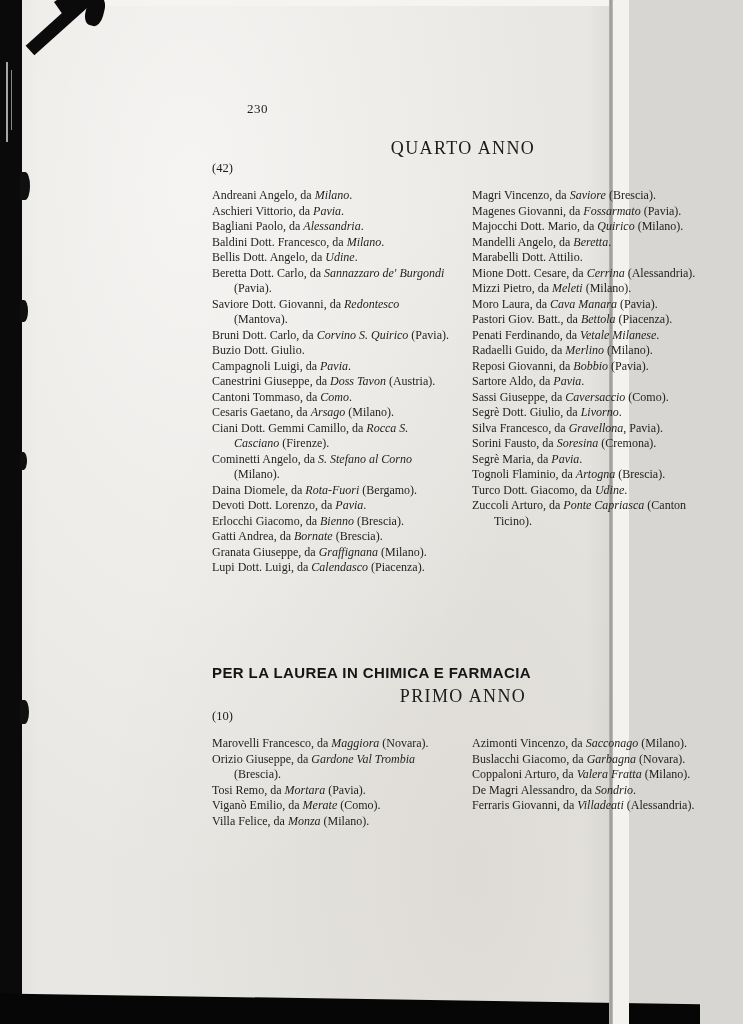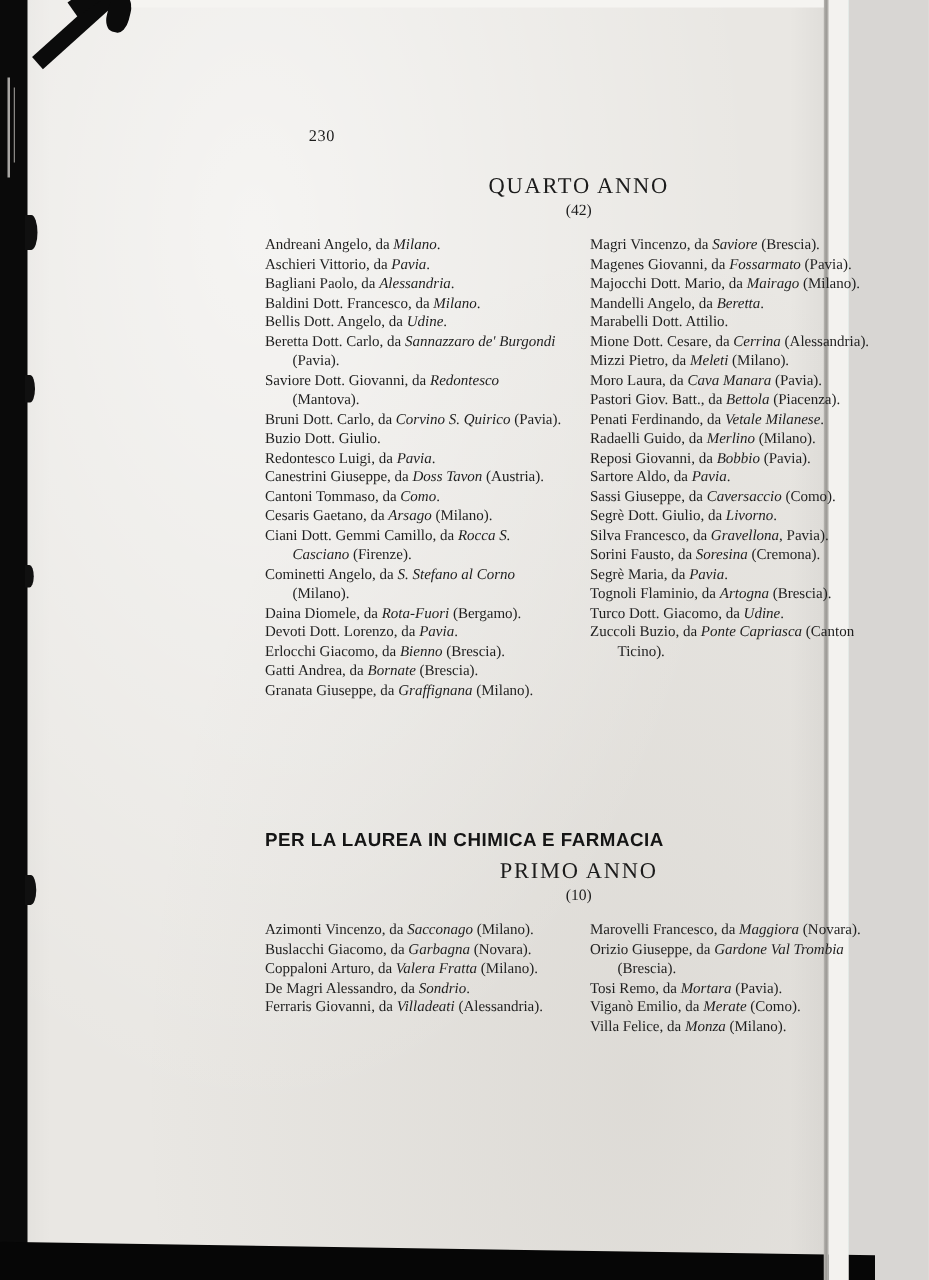--- a/index.html
+++ b/index.html
@@ -1,18 +1,18 @@
 <!DOCTYPE html>
 <html><head>
 <meta charset="utf-8">
 <style>
   html,body{margin:0;padding:0;}
   body{width:743px;height:1024px;overflow:hidden;background:#d8d6d3;
        font-family:"Liberation Serif","DejaVu Serif",serif;}
-  #canvas{position:relative;width:679px;height:1024px;background:#14b8a6;}
+  #canvas{position:relative;width:629px;height:1024px;background:#14b8a6;}
 
   .paper{position:absolute;inset:0;
     background:
       radial-gradient(ellipse at 30% 18%, rgba(255,255,255,.55), transparent 60%),
       radial-gradient(ellipse at 75% 85%, rgba(120,112,100,.10), transparent 55%),
       linear-gradient(to right, rgba(0,0,0,.05), transparent 6%, transparent 93%, rgba(0,0,0,.07)),
       #e9e7e3;}
 
   
   .edge-left{position:absolute;left:0;top:0;width:22px;height:1024px;background:#0a0a0a;}
@@ -35,21 +35,21 @@
   .edge-right-white{position:absolute;right:0;top:0;width:16px;height:1024px;background:#f3f2ef;}
   .edge-top-white{position:absolute;left:105px;right:20px;top:0;height:6px;background:#f5f4f1;}
 
   
   .pageno{position:absolute;left:247px;top:101px;font-size:13px;letter-spacing:.5px;color:#1d1d1d;}
   .sec{position:absolute;left:212px;width:502px;color:#1c1c1c;}
   .sec1{top:138px;}
   .sec2{top:664px;}
   .title{margin:0;text-align:center;font-size:18px;font-weight:normal;
     letter-spacing:1.4px;color:#1b1b1b;}
-  .count{margin:2px 0 12px 0;text-align:center;font-size:12.5px;}
+  .count{margin:2px 0 12px 0;text-align:left;font-size:12.5px;}
   .pretitle{margin:0 0 5px 0;text-align:left;font-size:15px;font-weight:bold;
     font-family:Liberation Sans, sans-serif;letter-spacing:.4px;color:#151515;}
   .cols{display:flex;gap:18px;}
   .col{flex:1 1 0;}
   .entry{font-size:12px;line-height:15.5px;padding-left:22px;text-indent:-22px;
     margin:0;color:#1e1e1e;}
   .entry .it{font-style:italic;}
 </style>
 </head>
 <body>
@@ -82,72 +82,73 @@
       <div class="col">
           <div class="entry"><span>Andreani Angelo, da </span><span class="it">Milano</span><span>.</span></div>
           <div class="entry"><span>Aschieri Vittorio, da </span><span class="it">Pavia</span><span>.</span></div>
           <div class="entry"><span>Bagliani Paolo, da </span><span class="it">Alessandria</span><span>.</span></div>
           <div class="entry"><span>Baldini Dott. Francesco, da </span><span class="it">Milano</span><span>.</span></div>
           <div class="entry"><span>Bellis Dott. Angelo, da </span><span class="it">Udine</span><span>.</span></div>
           <div class="entry"><span>Beretta Dott. Carlo, da </span><span class="it">Sannazzaro de' Burgondi</span><span> (Pavia).</span></div>
           <div class="entry"><span>Saviore Dott. Giovanni, da </span><span class="it">Redontesco</span><span> (Mantova).</span></div>
           <div class="entry"><span>Bruni Dott. Carlo, da </span><span class="it">Corvino S. Quirico</span><span> (Pavia).</span></div>
           <div class="entry"><span>Buzio Dott. Giulio.</span></div>
-          <div class="entry"><span>Redontesco Luigi, da </span><span class="it">Pavia</span><span>.</span></div>
+          <div class="entry"><span>Campagnoli Luigi, da </span><span class="it">Pavia</span><span>.</span></div>
           <div class="entry"><span>Canestrini Giuseppe, da </span><span class="it">Doss Tavon</span><span> (Austria).</span></div>
           <div class="entry"><span>Cantoni Tommaso, da </span><span class="it">Como</span><span>.</span></div>
           <div class="entry"><span>Cesaris Gaetano, da </span><span class="it">Arsago</span><span> (Milano).</span></div>
           <div class="entry"><span>Ciani Dott. Gemmi Camillo, da </span><span class="it">Rocca S. Casciano</span><span> (Firenze).</span></div>
           <div class="entry"><span>Cominetti Angelo, da </span><span class="it">S. Stefano al Corno</span><span> (Milano).</span></div>
           <div class="entry"><span>Daina Diomele, da </span><span class="it">Rota-Fuori</span><span> (Bergamo).</span></div>
           <div class="entry"><span>Devoti Dott. Lorenzo, da </span><span class="it">Pavia</span><span>.</span></div>
           <div class="entry"><span>Erlocchi Giacomo, da </span><span class="it">Bienno</span><span> (Brescia).</span></div>
           <div class="entry"><span>Gatti Andrea, da </span><span class="it">Bornate</span><span> (Brescia).</span></div>
           <div class="entry"><span>Granata Giuseppe, da </span><span class="it">Graffignana</span><span> (Milano).</span></div>
+          <div class="entry"><span>Lupi Dott. Luigi, da </span><span class="it">Calendasco</span><span> (Piacenza).</span></div>
         </div>
       <div class="col">
           <div class="entry"><span>Magri Vincenzo, da </span><span class="it">Saviore</span><span> (Brescia).</span></div>
           <div class="entry"><span>Magenes Giovanni, da </span><span class="it">Fossarmato</span><span> (Pavia).</span></div>
-          <div class="entry"><span>Majocchi Dott. Mario, da </span><span class="it">Mairago</span><span> (Milano).</span></div>
+          <div class="entry"><span>Majocchi Dott. Mario, da </span><span class="it">Quirico</span><span> (Milano).</span></div>
           <div class="entry"><span>Mandelli Angelo, da </span><span class="it">Beretta</span><span>.</span></div>
           <div class="entry"><span>Marabelli Dott. Attilio.</span></div>
           <div class="entry"><span>Mione Dott. Cesare, da </span><span class="it">Cerrina</span><span> (Alessandria).</span></div>
           <div class="entry"><span>Mizzi Pietro, da </span><span class="it">Meleti</span><span> (Milano).</span></div>
           <div class="entry"><span>Moro Laura, da </span><span class="it">Cava Manara</span><span> (Pavia).</span></div>
           <div class="entry"><span>Pastori Giov. Batt., da </span><span class="it">Bettola</span><span> (Piacenza).</span></div>
           <div class="entry"><span>Penati Ferdinando, da </span><span class="it">Vetale Milanese</span><span>.</span></div>
           <div class="entry"><span>Radaelli Guido, da </span><span class="it">Merlino</span><span> (Milano).</span></div>
           <div class="entry"><span>Reposi Giovanni, da </span><span class="it">Bobbio</span><span> (Pavia).</span></div>
           <div class="entry"><span>Sartore Aldo, da </span><span class="it">Pavia</span><span>.</span></div>
           <div class="entry"><span>Sassi Giuseppe, da </span><span class="it">Caversaccio</span><span> (Como).</span></div>
           <div class="entry"><span>Segrè Dott. Giulio, da </span><span class="it">Livorno</span><span>.</span></div>
           <div class="entry"><span>Silva Francesco, da </span><span class="it">Gravellona</span><span>, Pavia).</span></div>
           <div class="entry"><span>Sorini Fausto, da </span><span class="it">Soresina</span><span> (Cremona).</span></div>
           <div class="entry"><span>Segrè Maria, da </span><span class="it">Pavia</span><span>.</span></div>
           <div class="entry"><span>Tognoli Flaminio, da </span><span class="it">Artogna</span><span> (Brescia).</span></div>
           <div class="entry"><span>Turco Dott. Giacomo, da </span><span class="it">Udine</span><span>.</span></div>
-          <div class="entry"><span>Zuccoli Buzio, da </span><span class="it">Ponte Capriasca</span><span> (Canton Ticino).</span></div>
+          <div class="entry"><span>Zuccoli Arturo, da </span><span class="it">Ponte Capriasca</span><span> (Canton Ticino).</span></div>
         </div>
     </div>
   </section>
 
   <section class="sec sec2">
     <h2 class="pretitle">PER LA LAUREA IN CHIMICA E FARMACIA</h2>
     <h2 class="title">PRIMO ANNO</h2>
     <div class="count">(10)</div>
     <div class="cols">
       <div class="col">
+          <div class="entry"><span>Marovelli Francesco, da </span><span class="it">Maggiora</span><span> (Novara).</span></div>
+          <div class="entry"><span>Orizio Giuseppe, da </span><span class="it">Gardone Val Trombia</span><span> (Brescia).</span></div>
+          <div class="entry"><span>Tosi Remo, da </span><span class="it">Mortara</span><span> (Pavia).</span></div>
+          <div class="entry"><span>Viganò Emilio, da </span><span class="it">Merate</span><span> (Como).</span></div>
+          <div class="entry"><span>Villa Felice, da </span><span class="it">Monza</span><span> (Milano).</span></div>
+        </div>
+      <div class="col">
           <div class="entry"><span>Azimonti Vincenzo, da </span><span class="it">Sacconago</span><span> (Milano).</span></div>
           <div class="entry"><span>Buslacchi Giacomo, da </span><span class="it">Garbagna</span><span> (Novara).</span></div>
           <div class="entry"><span>Coppaloni Arturo, da </span><span class="it">Valera Fratta</span><span> (Milano).</span></div>
           <div class="entry"><span>De Magri Alessandro, da </span><span class="it">Sondrio</span><span>.</span></div>
           <div class="entry"><span>Ferraris Giovanni, da </span><span class="it">Villadeati</span><span> (Alessandria).</span></div>
         </div>
-      <div class="col">
-          <div class="entry"><span>Marovelli Francesco, da </span><span class="it">Maggiora</span><span> (Novara).</span></div>
-          <div class="entry"><span>Orizio Giuseppe, da </span><span class="it">Gardone Val Trombia</span><span> (Brescia).</span></div>
-          <div class="entry"><span>Tosi Remo, da </span><span class="it">Mortara</span><span> (Pavia).</span></div>
-          <div class="entry"><span>Viganò Emilio, da </span><span class="it">Merate</span><span> (Como).</span></div>
-          <div class="entry"><span>Villa Felice, da </span><span class="it">Monza</span><span> (Milano).</span></div>
-        </div>
     </div>
   </section>
 </div>
 
 </body></html>

